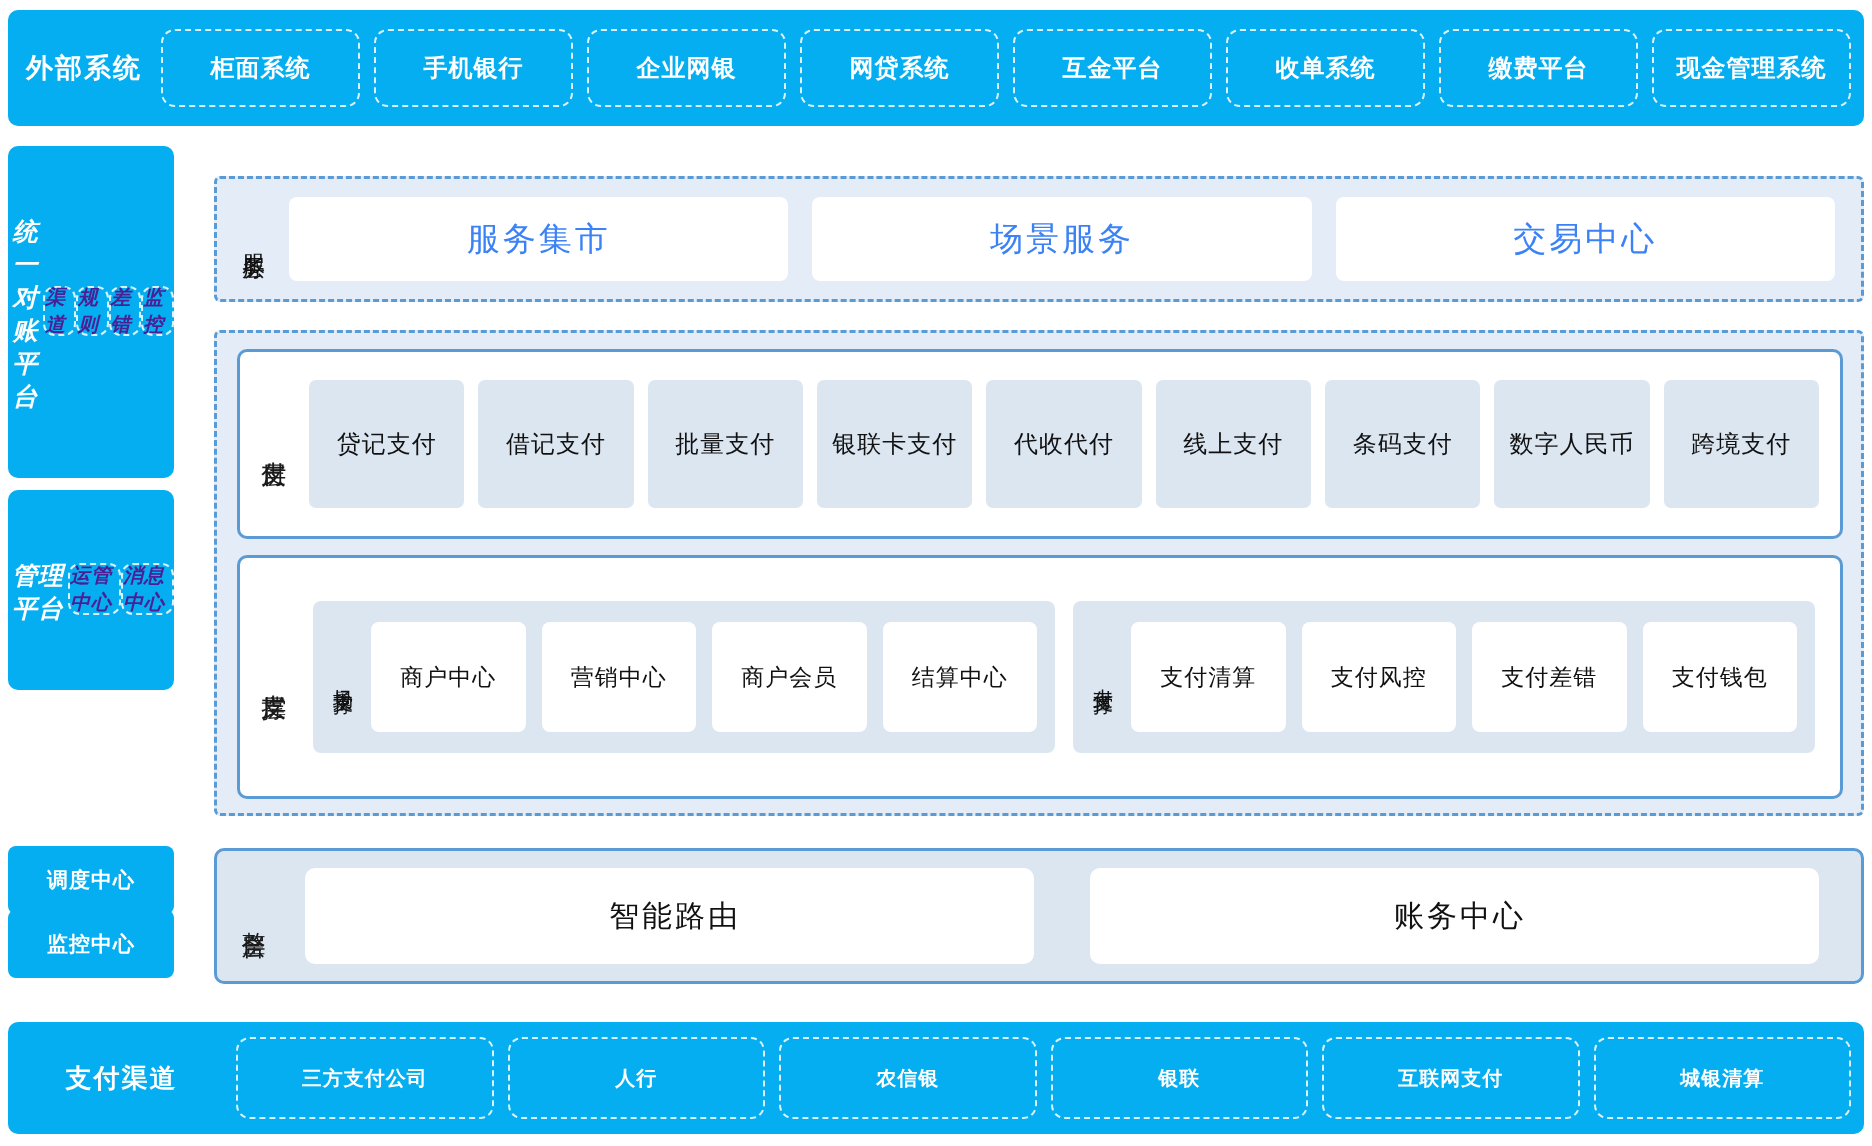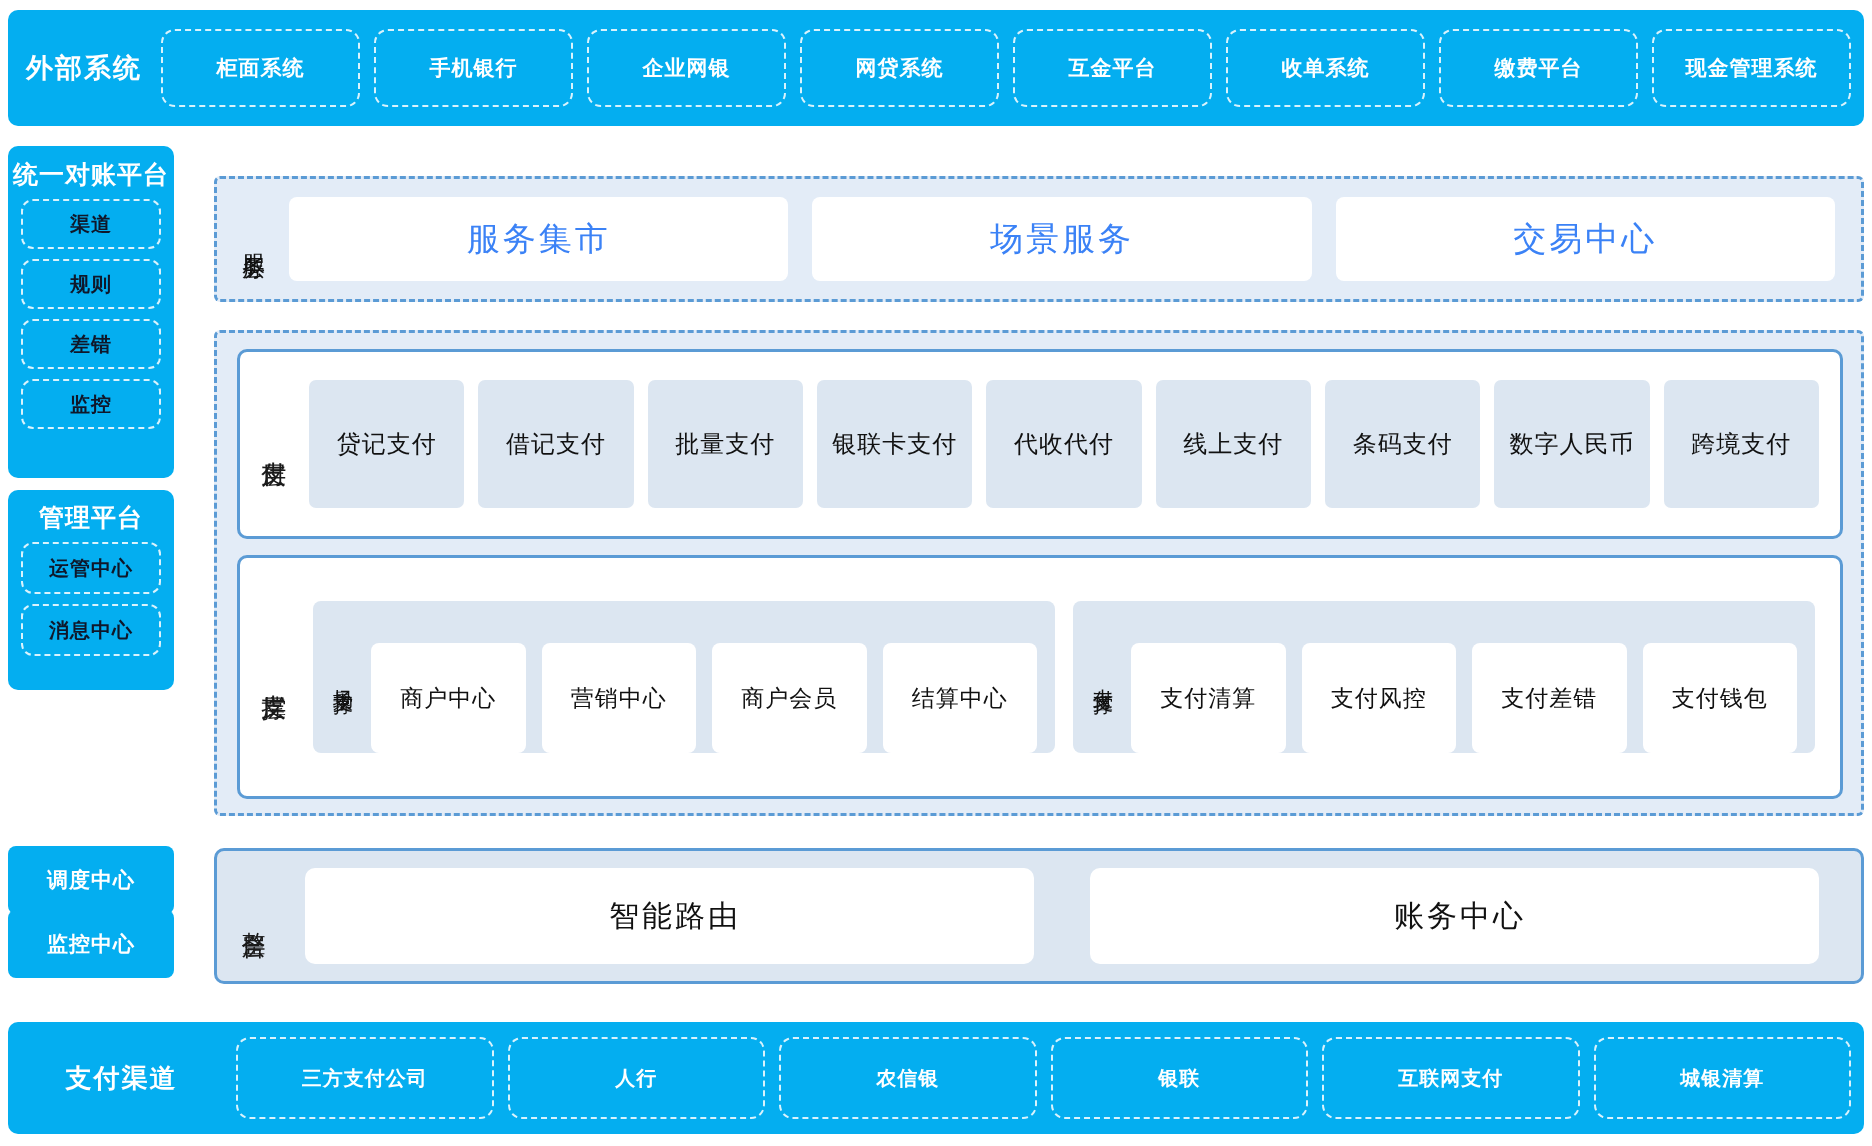--- a/index.html
+++ b/index.html
@@ -30,52 +30,52 @@
   .cyan-title{
     color:#ffffff;font-size:27px;font-weight:bold;letter-spacing:2px;
     flex:0 0 auto;text-align:center;
   }
   .dash-chip{
     flex:1 1 0;
     margin:0 7px;
     border:2px dashed rgba(255,255,255,.85);
     border-radius:14px;
     color:#ffffff;
-    font-size:21px;font-weight:bold;letter-spacing:1px;
+    font-size:24px;font-weight:bold;letter-spacing:1px;
     display:flex;align-items:center;justify-content:center;
     text-align:center;
     box-sizing:border-box;
   }
 
   
   #header{left:8px;top:10px;width:1856px;height:116px;padding:0 6px;box-sizing:border-box;}
   #header .cyan-title{width:140px;font-size:27px;}
   #header .dash-chip{height:78px;}
 
   
   #footer{left:8px;top:1022px;width:1856px;height:112px;padding:0 6px;box-sizing:border-box;}
   #footer .cyan-title{width:215px;font-size:26px;}
   #footer .dash-chip{height:82px;font-size:20px;}
 
   
   .side-panel{
     position:absolute;left:8px;width:166px;
     background:#04AEF0;border-radius:10px;
     box-sizing:border-box;
-    display:flex;flex-direction:column;align-items:center;
+    display:flex;flex-direction:row;align-items:center;font-style:italic;
   }
   .side-head{
     color:#fff;font-weight:bold;letter-spacing:1px;text-align:center;
     width:100%;
   }
   .side-chip{
     width:140px;
     border:2px dashed rgba(255,255,255,.85);
     border-radius:12px;
-    color:#0f172a;font-size:20px;font-weight:bold;letter-spacing:1px;
+    color:#4c1d95;font-size:20px;font-weight:bold;letter-spacing:1px;
     display:flex;align-items:center;justify-content:center;
     box-sizing:border-box;
   }
   #panel-recon{top:146px;height:332px;padding-top:8px;}
   #panel-recon .side-head{font-size:25px;margin:4px 0 8px;}
   #panel-recon .side-chip{height:50px;margin-bottom:10px;}
 
   #panel-manage{top:490px;height:200px;padding-top:8px;}
   #panel-manage .side-head{font-size:25px;margin:3px 0 8px;}
   #panel-manage .side-chip{height:52px;margin-bottom:10px;}
@@ -143,21 +143,21 @@
   .sup-groups{flex:1 1 0;display:flex;align-items:center;height:100%;padding:0 6px;box-sizing:border-box;}
   .sup-group{
     flex:1 1 0;margin:0 9px;height:152px;
     background:#DCE6F1;border-radius:8px;
     display:flex;align-items:center;padding:0 10px;box-sizing:border-box;
   }
   .sup-group-label{
     flex:0 0 auto;width:40px;font-size:20px;color:#111;
     display:flex;align-items:center;justify-content:center;
   }
-  .sup-cards{flex:1 1 0;display:flex;align-items:flex-end;height:100%;}
+  .sup-cards{flex:1 1 0;display:flex;align-items:center;height:100%;}
   .sup-card{
     flex:1 1 0;margin:0 8px;height:110px;
     background:#ffffff;border-radius:8px;
     display:flex;align-items:center;justify-content:center;
     font-size:23px;color:#111;letter-spacing:1px;text-align:center;
   }
 
   
   #region-integration{
     position:absolute;left:214px;top:848px;width:1650px;height:136px;

